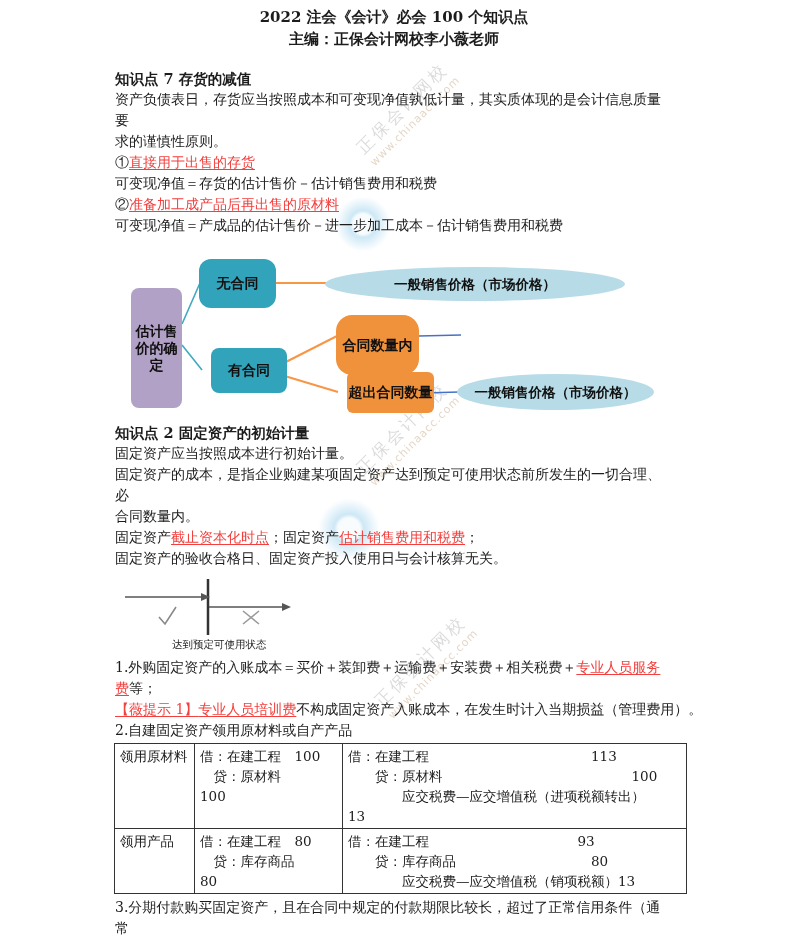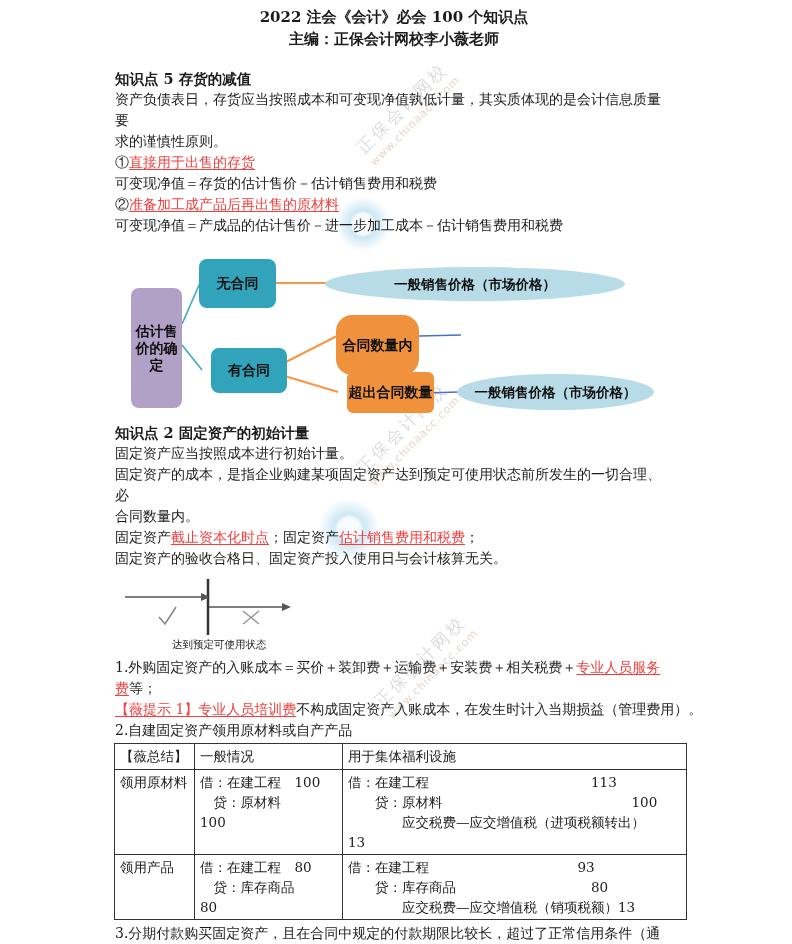--- a/index.html
+++ b/index.html
@@ -17,21 +17,21 @@
   .red{color:var(--red);text-decoration:underline;text-decoration-color:var(--red);text-underline-offset:2px;}
   .tight{white-space:nowrap;}
   
   .diagram{position:relative;height:172px;margin-top:14px;}
   .diagram svg.connectors{position:absolute;left:0;top:0;z-index:0;}
   .dnode{position:absolute;display:flex;align-items:center;justify-content:center;
          font-weight:bold;font-size:14px;color:#111;text-align:center;z-index:1;
          font-family:"DejaVu Sans","Liberation Sans",sans-serif;}
   .box{border-radius:8px;}
   .root{left:16px;top:38px;width:51px;height:120px;background:var(--purple);line-height:17px;}
-  .teal1{left:84px;top:9px;width:77px;height:49px;background:var(--teal);}
+  .teal1{left:84px;top:9px;width:77px;height:49px;background:var(--teal);border-radius:12px;}
   .teal2{left:96px;top:98px;width:76px;height:45px;background:var(--teal);}
   .orange1{left:221px;top:65px;width:83px;height:60px;background:var(--orange);border-radius:16px;}
   .orange2{left:232px;top:122px;width:87px;height:41px;background:var(--orange);border-radius:6px;}
   .ellipse{border-radius:50%;background:var(--ellipse);font-size:13.5px;}
   .el1{left:210px;top:17px;width:300px;height:34px;}
   .el2{left:344px;top:68px;width:192px;height:34px;}
   .el3{left:342px;top:124px;width:197px;height:36px;}
   
   .timeline{position:relative;height:80px;margin-top:8px;}
   .timeline-label{position:absolute;left:57px;top:60px;font-size:10.5px;line-height:14px;}
@@ -71,21 +71,21 @@
     <span class="url">www.chinaacc.com</span>
   </div>
   <div class="wm-circle" style="left:318px;top:498px;width:62px;height:62px;"></div>
   <div class="wm-circle" style="left:335px;top:196px;width:56px;height:56px;"></div>
 
   <div class="content">
 
     <div class="doc-title">2022 注会《会计》必会 100 个知识点</div>
     <div class="doc-subtitle">主编：正保会计网校李小薇老师</div>
 
-    <div class="kp-heading">知识点 5 存货的减值</div>
+    <div class="kp-heading">知识点 7 存货的减值</div>
 
     <p><span>资产负债表日，存货应当按照成本和可变现净值孰低计量，其实质体现的是会计信息质量要</span><br><span>求的谨慎性原则。</span></p>
 
     <p><span>①</span><span class="red">直接用于出售的存货</span></p>
     <p>可变现净值＝存货的估计售价－估计销售费用和税费</p>
     <p><span>②</span><span class="red">准备加工成产品后再出售的原材料</span></p>
     <p>可变现净值＝产成品的估计售价－进一步加工成本－估计销售费用和税费</p>
 
     <div class="diagram">
       <svg class="connectors" width="558" height="172" viewBox="0 0 558 172">
@@ -134,25 +134,20 @@
 
     <p>2.自建固定资产领用原材料或自产产品</p>
 
     <table class="summary">
       <colgroup>
           <col style="width:80px">
           <col style="width:148px">
           <col>
         </colgroup>
       <tbody>
-          <tr>
-        <th>【薇总结】</th>
-        <th>一般情况</th>
-        <th>用于集体福利设施</th>
-      </tr>
       <tr class="r1">
         <td class="c-label">领用原材料</td>
         <td>
           <div class="entry-line">借：在建工程　100</div>
           <div class="entry-line">　贷：原材料　　　100</div>
         </td>
         <td>
           <div class="entry-line">借：在建工程　　　　　　　　　　　　113</div>
           <div class="entry-line">　　贷：原材料　　　　　　　　　　　　　　100</div>
           <div class="entry-line">　　　　应交税费—应交增值税（进项税额转出）</div>

